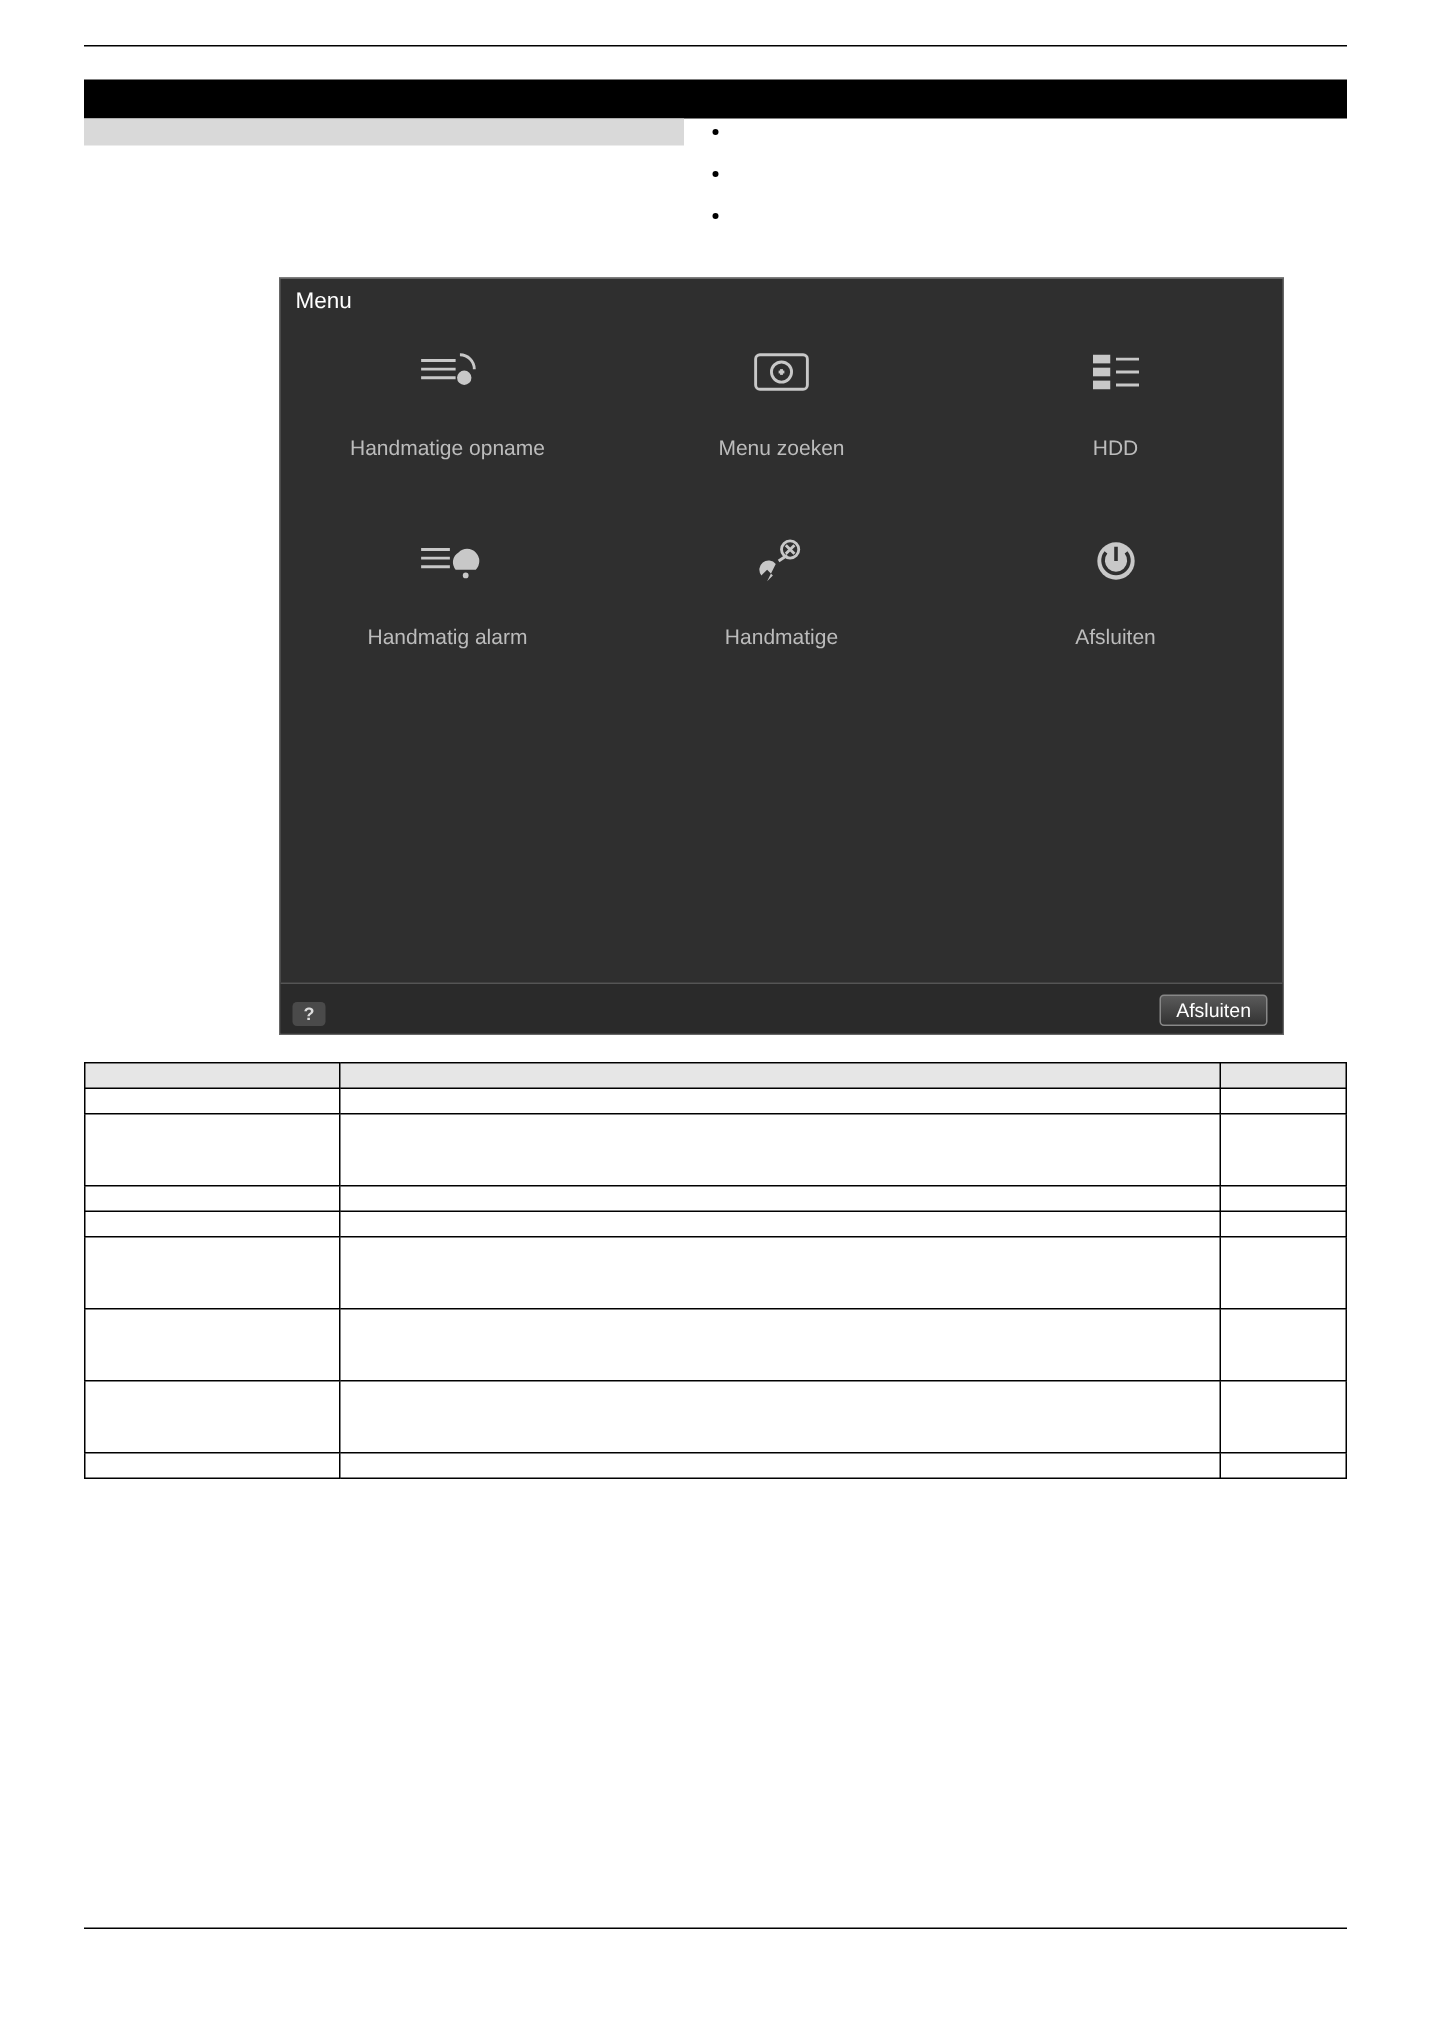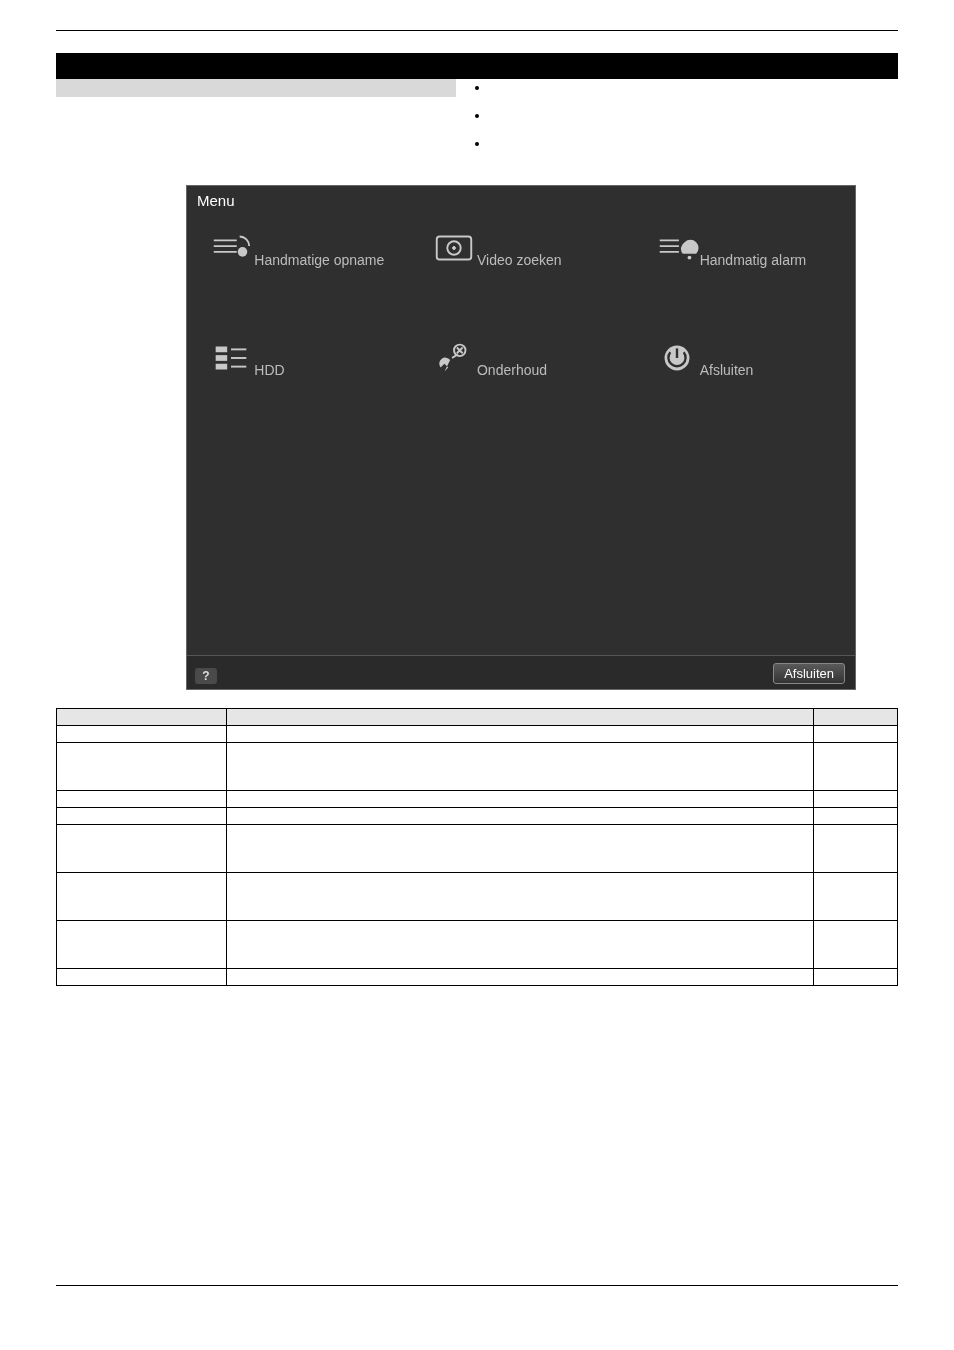--- a/index.html
+++ b/index.html
@@ -57,21 +57,21 @@
     color: #fff; font-size: 15px;
   }
   .menu-grid {
     position: absolute; left: 0; right: 0; top: 44px;
     display: grid;
     grid-template-columns: 1fr 1fr 1fr;
     row-gap: 50px;
     justify-items: center;
   }
   .menu-item {
-    display: flex; flex-direction: row; align-items: center;
+    display: flex; flex-direction: column; align-items: center;
     width: 180px;
   }
   .menu-icon {
     width: 46px; height: 36px;
     display: flex; align-items: center; justify-content: center;
     margin-bottom: 24px;
     color: #c8c8c8;
   }
   .menu-label { font-size: 14px; color: #bcbcbc; text-align: center; }
 
@@ -176,60 +176,60 @@
 
         <div class="menu-item">
           <div class="menu-icon">
             <svg viewBox="0 0 48 36" width="46" height="36" stroke="#c8c8c8" fill="none" stroke-width="2">
               <rect x="6" y="6" width="36" height="24" rx="3"></rect>
               <circle cx="24" cy="18" r="7"></circle>
               <line x1="22" y1="18" x2="26" y2="18"></line>
               <line x1="24" y1="16" x2="24" y2="20"></line>
             </svg>
           </div>
-          <div class="menu-label">Video zoeken</div>
-        </div>
-
-
-        <div class="menu-item">
-          <div class="menu-icon">
-            <svg viewBox="0 0 48 36" width="46" height="36" stroke="#c8c8c8" fill="none" stroke-width="2">
-              <path d="M6 10 H26 M6 16 H26 M6 22 H26"></path>
-              <path d="M32 12 A8 8 0 0 1 44 24 L30 24 A8 8 0 0 1 32 12 Z" fill="#c8c8c8" stroke="none"></path>
-              <circle cx="37" cy="28" r="2" fill="#c8c8c8" stroke="none"></circle>
-            </svg>
-          </div>
-          <div class="menu-label">Handmatig alarm</div>
-        </div>
+          <div class="menu-label">Menu zoeken</div>
+        </div>
+
 
         <div class="menu-item">
           <div class="menu-icon">
             <svg viewBox="0 0 48 36" width="46" height="36" stroke="#c8c8c8" fill="none" stroke-width="2">
               <rect x="8" y="6" width="12" height="6" fill="#c8c8c8" stroke="none"></rect>
               <rect x="8" y="15" width="12" height="6" fill="#c8c8c8" stroke="none"></rect>
               <rect x="8" y="24" width="12" height="6" fill="#c8c8c8" stroke="none"></rect>
               <line x1="24" y1="9" x2="40" y2="9"></line>
               <line x1="24" y1="18" x2="40" y2="18"></line>
               <line x1="24" y1="27" x2="40" y2="27"></line>
             </svg>
           </div>
           <div class="menu-label">HDD</div>
         </div>
 
+        <div class="menu-item">
+          <div class="menu-icon">
+            <svg viewBox="0 0 48 36" width="46" height="36" stroke="#c8c8c8" fill="none" stroke-width="2">
+              <path d="M6 10 H26 M6 16 H26 M6 22 H26"></path>
+              <path d="M32 12 A8 8 0 0 1 44 24 L30 24 A8 8 0 0 1 32 12 Z" fill="#c8c8c8" stroke="none"></path>
+              <circle cx="37" cy="28" r="2" fill="#c8c8c8" stroke="none"></circle>
+            </svg>
+          </div>
+          <div class="menu-label">Handmatig alarm</div>
+        </div>
+
 
         <div class="menu-item">
           <div class="menu-icon">
             <svg viewBox="0 0 48 36" width="46" height="36" stroke="#c8c8c8" fill="none" stroke-width="2">
               <circle cx="30" cy="10" r="6"></circle>
               <path d="M27 7 L33 13 M33 7 L27 13"></path>
               <path d="M20 20 A6 6 0 0 0 10 28 L14 24 L18 28 L14 32" fill="#c8c8c8" stroke="none"></path>
               <path d="M22 18 L28 14"></path>
             </svg>
           </div>
-          <div class="menu-label">Onderhoud</div>
+          <div class="menu-label">Handmatige</div>
         </div>
 
         <div class="menu-item">
           <div class="menu-icon">
             <svg viewBox="0 0 48 36" width="46" height="36" stroke="#c8c8c8" fill="none" stroke-width="2.5">
               <circle cx="24" cy="18" r="13" fill="#c8c8c8" stroke="none"></circle>
               <path d="M24 8 V18" stroke="#2f2f2f"></path>
               <path d="M17 12 A9 9 0 1 0 31 12" stroke="#2f2f2f"></path>
             </svg>
           </div>

